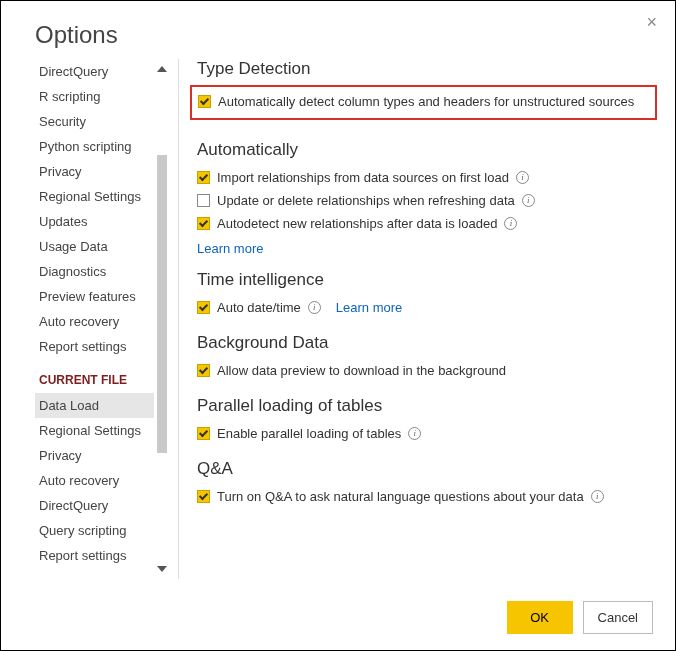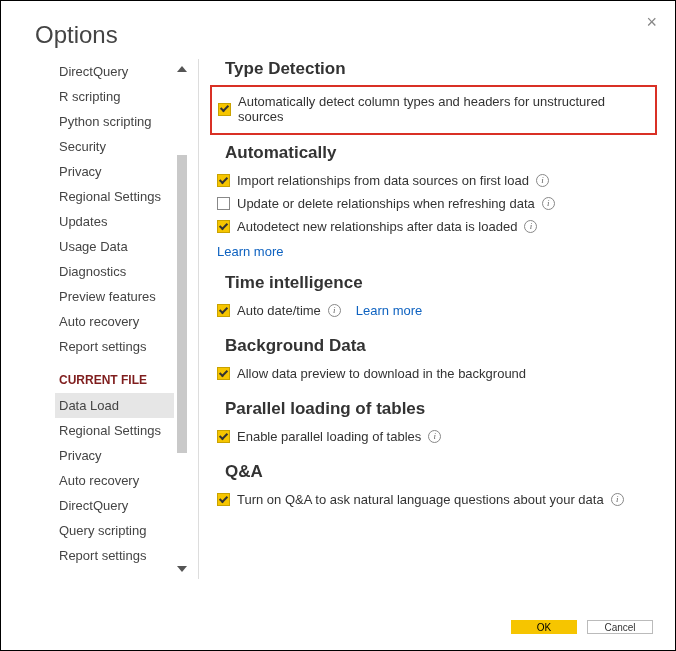--- a/index.html
+++ b/index.html
@@ -30,21 +30,20 @@
     }
     .body {
       display: flex;
       padding: 0 0 0 34px;
       height: 520px;
     }
     .sidebar {
       width: 135px;
       position: relative;
       overflow: hidden;
-      margin-left: 20px;
     }
     .sidebar-scroll {
       position: absolute;
       right: 0;
       top: 0;
       width: 16px;
       height: 100%;
       background: #fff;
     }
     .scroll-arrow {
@@ -93,22 +92,22 @@
       margin-left: 8px;
     }
     .main {
       flex: 1;
       padding: 0 18px 0 18px;
       overflow: hidden;
     }
     .group-title {
       font-size: 17px;
       color: #333;
-      margin: 4px 0 6px 8px;
-      font-weight: 700;
+      margin: 4px 0 6px 0;
+      font-weight: 400;
     }
     .group-title.first { margin-top: 0; }
     .checkbox-row {
       display: flex;
       align-items: center;
       padding: 4px 0;
       gap: 7px;
       font-size: 13px;
       color: #333;
     }
@@ -130,21 +129,21 @@
       content: "";
       width: 3px;
       height: 6px;
       border: solid #333;
       border-width: 0 2px 2px 0;
       transform: rotate(45deg) translate(-1px, -1px);
     }
     .highlight-box {
       border: 2px solid #d93025;
       padding: 3px 6px 5px 6px;
-      margin-bottom: 8px;
+      margin-bottom: 20px;
       margin-left: -7px;
     }
     .info-icon {
       width: 13px;
       height: 13px;
       border: 1px solid #888;
       border-radius: 50%;
       display: inline-flex;
       align-items: center;
       justify-content: center;
@@ -163,24 +162,24 @@
     .link-row { padding: 6px 0 10px 0; }
     .footer {
       position: absolute;
       bottom: 16px;
       right: 22px;
       display: flex;
       gap: 10px;
     }
     .btn {
       min-width: 66px;
-      height: 14px;
+      height: 33px;
       border: 1px solid #bbb;
       background: #fff;
-      font-size: 10px;
+      font-size: 13px;
       cursor: pointer;
       display: flex;
       align-items: center;
       justify-content: center;
       padding: 0 14px;
     }
     .btn.primary {
       background: #f6c500;
       border-color: #f6c500;
       color: #000;
@@ -192,22 +191,22 @@
 
 <span class="close-x">×</span>
 <div class="dialog-title">Options</div>
 
 <div class="body">
 
   <div class="sidebar">
     <div class="sidebar-list">
       <div class="sidebar-item">DirectQuery</div>
       <div class="sidebar-item">R scripting</div>
+      <div class="sidebar-item">Security</div>
       <div class="sidebar-item">Python scripting</div>
-      <div class="sidebar-item">Security</div>
       <div class="sidebar-item">Privacy</div>
       <div class="sidebar-item">Regional Settings</div>
       <div class="sidebar-item">Updates</div>
       <div class="sidebar-item">Usage Data</div>
       <div class="sidebar-item">Diagnostics</div>
       <div class="sidebar-item">Preview features</div>
       <div class="sidebar-item">Auto recovery</div>
       <div class="sidebar-item">Report settings</div>
 
       <div class="section-header">CURRENT FILE</div>

